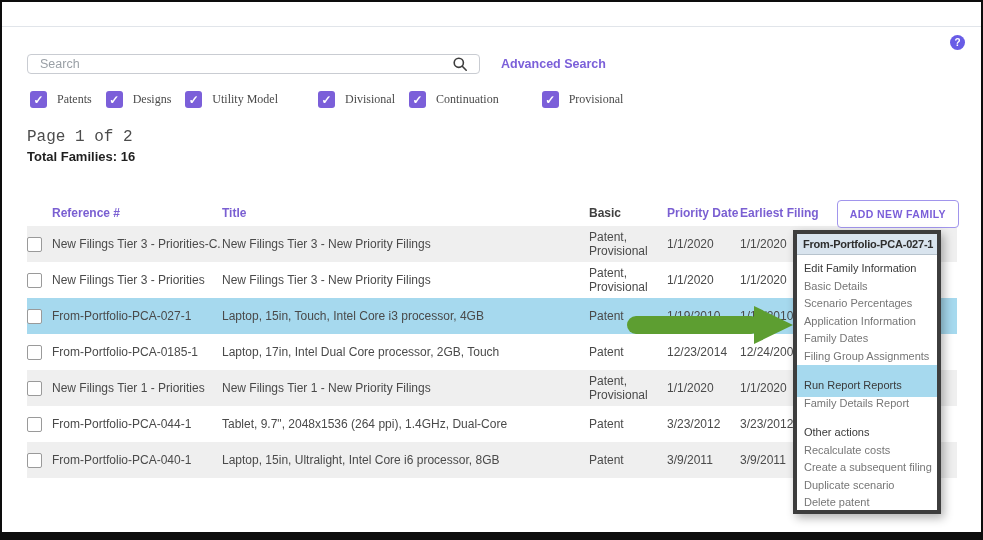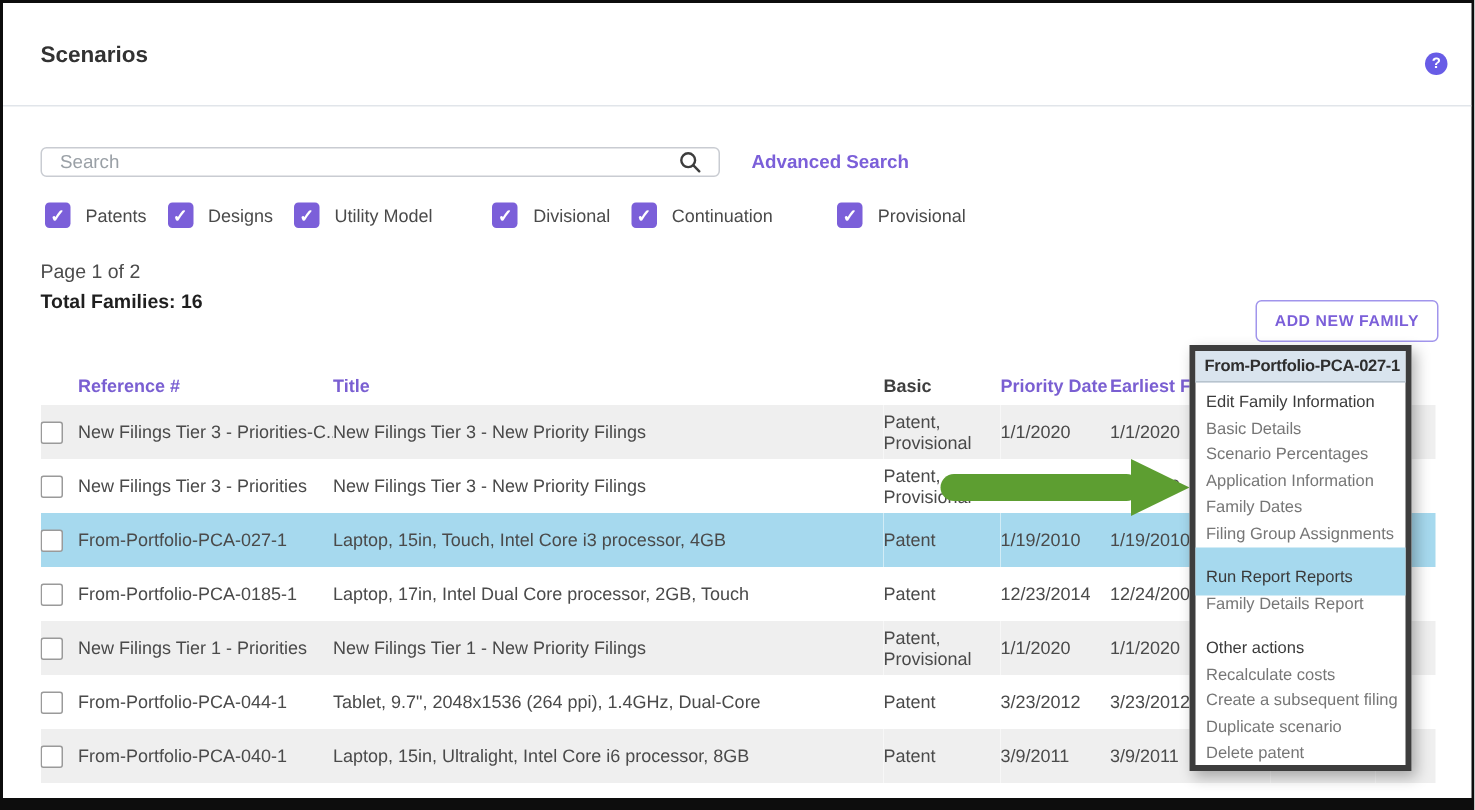--- a/index.html
+++ b/index.html
@@ -31,24 +31,24 @@
   .filters { margin:17px 0 0 28px; display:flex; align-items:center; }
   .filter { display:flex; align-items:center; cursor:pointer; }
   .filter + .filter { margin-left:14px; }
   .filter:nth-child(4) { margin-left:40px; }
   .filter:nth-child(6) { margin-left:43px; }
   .checkbox {
     width:17px; height:17px; border-radius:3px; background:var(--accent,#7b5fd9);
     display:flex; align-items:center; justify-content:center; margin-right:10px;
   }
   .check { color:#fff; font-size:12px; font-weight:bold; line-height:1; }
-  .filter-label { font-size:12px; color:#4a4a4a; }
+  .filter-label { font-size:12px; color:#4a4a4a;font-family:Liberation Serif, serif; }
 
   .pageinfo { margin:21px 0 0 25px; }
-  .page-line { font-size:13px; color:#4c4c4c; line-height:16px; }
+  .page-line { font-size:16px; color:#4c4c4c; line-height:16px;font-family:Liberation Mono, monospace; }
   .total-line { font-size:13px; font-weight:bold; color:#1f1f1f; margin-top:3px; line-height:17px; }
 
   .add-btn {
     position:absolute; top:198px; right:22px; height:28px; padding:0 12px; background:#fff;
     border:1px solid #a195ec; border-radius:4px; color:var(--accent,#7b5fd9);
     font-weight:bold; font-size:10.5px; letter-spacing:.4px; cursor:pointer; font-family:inherit;
   }
 
   table.families { margin:35px 0 0 25px; width:930px; border-collapse:collapse; table-layout:fixed; }
   .families th { text-align:left; font-weight:bold; font-size:12px; padding:0 6px 0 0; height:26px; vertical-align:middle; white-space:nowrap; overflow:hidden; }
@@ -78,21 +78,20 @@
   .menu-section { position:relative; z-index:1; }
   .menu-section + .menu-section { margin-top:12px; }
   .menu-heading { font-weight:normal; color:#3a3a3a; font-size:11px; line-height:17.5px; white-space:nowrap; }
   .menu-item { color:#767676; font-size:11px; line-height:17.5px; white-space:nowrap; cursor:pointer; }
 </style>
 </head>
 <body>
 
 <div class="page">
 
-  <h1 class="title">Scenarios</h1>
   <div class="help-btn">?</div>
   <hr class="divider">
 
   <div class="search-row">
     <div class="search-box">
       <input class="search-input" type="text" placeholder="Search" style="">
       <span class="search-icon">
         <svg width="16" height="16" viewBox="0 0 16 16">
           <circle cx="6.8" cy="6.8" r="4.6" fill="none" stroke="#3d3d3d" stroke-width="1.6"></circle>
           <line x1="10.3" y1="10.3" x2="14.2" y2="14.2" stroke="#3d3d3d" stroke-width="1.6" stroke-linecap="round"></line>

